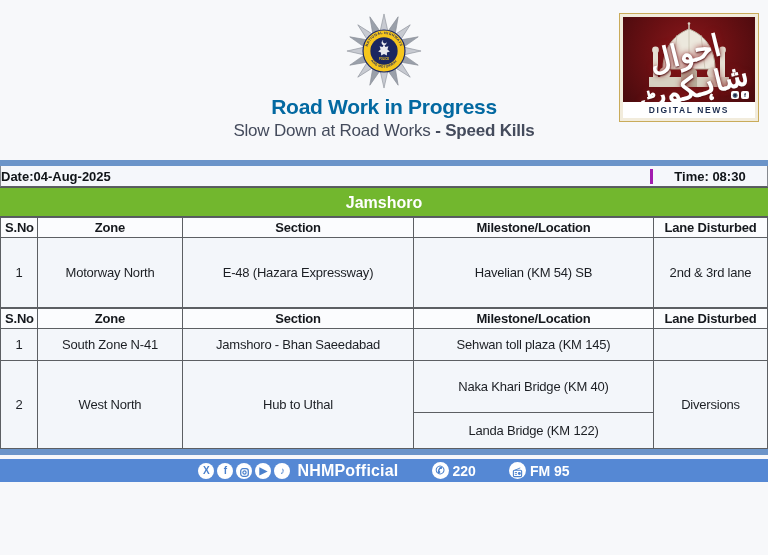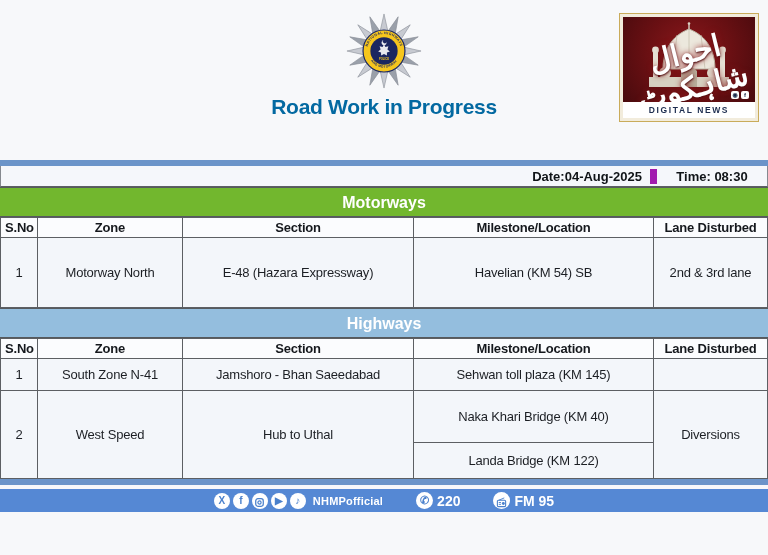--- a/index.html
+++ b/index.html
@@ -29,22 +29,22 @@
     color:#1c2c4e; font-size:8.5px; font-weight:bold; letter-spacing:1.6px;
     line-height:16px; text-align:center; }
 
   
   .report { width:100%; }
   .topbar { height:6px; background:#6b94c9; }
   .botbar { height:6px; background:#6b94c9; }
   .info-row { height:21px; background:#f5f7fb; display:flex; align-items:center;
     border-left:1px solid #85898f; border-right:1px solid #85898f; border-bottom:1px solid #5c5f63;
     font-size:13px; font-weight:bold; color:#101418; }
-  .info-date { flex:1; text-align:right; padding-right:8px; }
-  .info-time { width:117px; text-align:center; border-left:7px solid #a21caf; }
+  .info-date { flex:1; text-align:left; padding-right:8px; }
+  .info-time { width:117px; text-align:center; border-left:3px solid #a21caf; }
 
   .section-bar { height:30px; line-height:29px; text-align:center; color:#ffffff;
     font-size:16px; font-weight:800; border-top:1px solid #565a5e; border-bottom:1px solid #565a5e; }
   .section-motorways { background:#72b72e; }
   .section-highways { background:#94bede; }
 
   table.grid { width:100%; border-collapse:collapse; table-layout:fixed; }
   table.grid td, table.grid th { border:1px solid #5c5f63; font-size:13px; text-align:center;
     vertical-align:middle; padding:2px 4px; overflow:hidden; }
   table.grid th { background:#fbfcfe; color:#15181d; font-weight:800; height:15px; letter-spacing:-0.2px; }
@@ -56,21 +56,21 @@
   tr.hw-row1 td { height:32px; }
   tr.hw-row2a td { height:52px; }
   tr.hw-row2b td { height:36px; }
 
   
   .footer-bar { height:23px; margin-top:4px; background:#5588d4; display:flex;
     align-items:center; justify-content:center; gap:7px; color:#ffffff; }
   .social-strip { display:flex; gap:3px; align-items:center; }
   .circle-icon { width:16px; height:16px; border-radius:50%; background:#ffffff; color:#4a80cc;
     font-size:10px; font-weight:bold; line-height:16px; text-align:center; display:inline-block; }
-  .footer-handle { font-size:11px; font-weight:800; letter-spacing:0.2px; margin-right:26px; }
+  .footer-handle { font-size:16px; font-weight:800; letter-spacing:0.2px; margin-right:26px; }
   .footer-item { display:flex; align-items:center; gap:4px; font-size:14px; font-weight:bold; margin-right:26px; }
   .footer-item:last-child { margin-right:0;justify-content:space-between; }
   .circle-icon.lg { width:17px; height:17px; line-height:17px; font-size:11px; }
   .circle-icon svg { vertical-align:middle; }
 </style>
 </head>
 <body>
 
 <div class="page">
 
@@ -109,20 +109,21 @@
           <textPath href="#arcBot" startOffset="50%" text-anchor="middle">AND MOTORWAY</textPath>
         </text>
         <path d="M0,-11.2 a2.6,2.6 0 1 0 0.1,0 z" fill="#e8e9ee"></path>
         <circle cx="0.9" cy="-9.9" r="2.1" fill="#1b2760"></circle>
         <path d="M0,-7 l1.5,3 3,-1 -1,3.5 2.5,2 -3,1 0,3 -3,-1.5 -3,1.5 0,-3 -3,-1 2.5,-2 -1,-3.5 3,1 z" fill="#e8e9ee"></path>
         <text y="9.5" font-size="2.8" font-weight="bold" fill="#f6c61d" text-anchor="middle">POLICE</text>
       </svg>
     </div>
 
     <div class="page-title">Road Work in Progress</div>
+    <div class="page-subtitle"><span>Slow Down at Road Works </span><span class="bold">-  Speed Kills</span></div>
 
     <div class="dnn-logo">
       <svg class="dnn-mosque" width="120" height="80" viewBox="0 0 120 80">
         <rect x="24" y="30" width="5" height="30" fill="#e5e0d4"></rect>
         <circle cx="26.5" cy="29" r="3.4" fill="#e5e0d4"></circle>
         <rect x="91" y="30" width="5" height="30" fill="#e5e0d4"></rect>
         <circle cx="93.5" cy="29" r="3.4" fill="#e5e0d4"></circle>
         <path d="M60,8 C42,15 34,30 34,48 L86,48 C86,30 78,15 60,8 Z" fill="#ece8dd" stroke="#bcb5a4" stroke-width="1"></path>
         <line x1="60" y1="8" x2="60" y2="48" stroke="#c8c1b0" stroke-width="0.8"></line>
         <line x1="48" y1="14" x2="44" y2="48" stroke="#c8c1b0" stroke-width="0.8"></line>
@@ -144,21 +145,21 @@
   </div>
 
   <div class="report">
     <div class="topbar"></div>
 
     <div class="info-row">
       <div class="info-date">Date:04-Aug-2025</div>
       <div class="info-time">Time: 08:30</div>
     </div>
 
-    <div class="section-bar section-motorways">Motorways</div>
+    <div class="section-bar section-motorways">Jamshoro</div>
 
     <table class="grid">
       <colgroup>
           <col style="width:37px">
           <col style="width:145px">
           <col style="width:231px">
           <col style="width:240px">
           <col>
         </colgroup>
       <tbody>
@@ -172,21 +173,20 @@
       <tr class="mw-row">
         <td class="sno">1</td>
         <td class="zone-green">Motorway North</td>
         <td>E-48 (Hazara Expressway)</td>
         <td>Havelian (KM 54) SB</td>
         <td>2nd &amp; 3rd lane</td>
       </tr>
     </tbody>
       </table>
 
-    <div class="section-bar section-highways">Highways</div>
 
     <table class="grid">
       <colgroup>
           <col style="width:37px">
           <col style="width:145px">
           <col style="width:231px">
           <col style="width:240px">
           <col>
         </colgroup>
       <tbody>
@@ -199,21 +199,21 @@
       </tr>
       <tr class="hw-row1">
         <td class="sno">1</td>
         <td class="zone-blue">South Zone N-41</td>
         <td>Jamshoro - Bhan Saeedabad</td>
         <td>Sehwan toll plaza (KM 145)</td>
         <td></td>
       </tr>
       <tr class="hw-row2a">
         <td class="sno" rowspan="2">2</td>
-        <td class="zone-blue" rowspan="2">West Speed</td>
+        <td class="zone-blue" rowspan="2">West North</td>
         <td rowspan="2">Hub to Uthal</td>
         <td>Naka Khari Bridge (KM 40)</td>
         <td rowspan="2">Diversions</td>
       </tr>
       <tr class="hw-row2b">
         <td>Landa Bridge (KM 122)</td>
       </tr>
     </tbody>
       </table>
 

